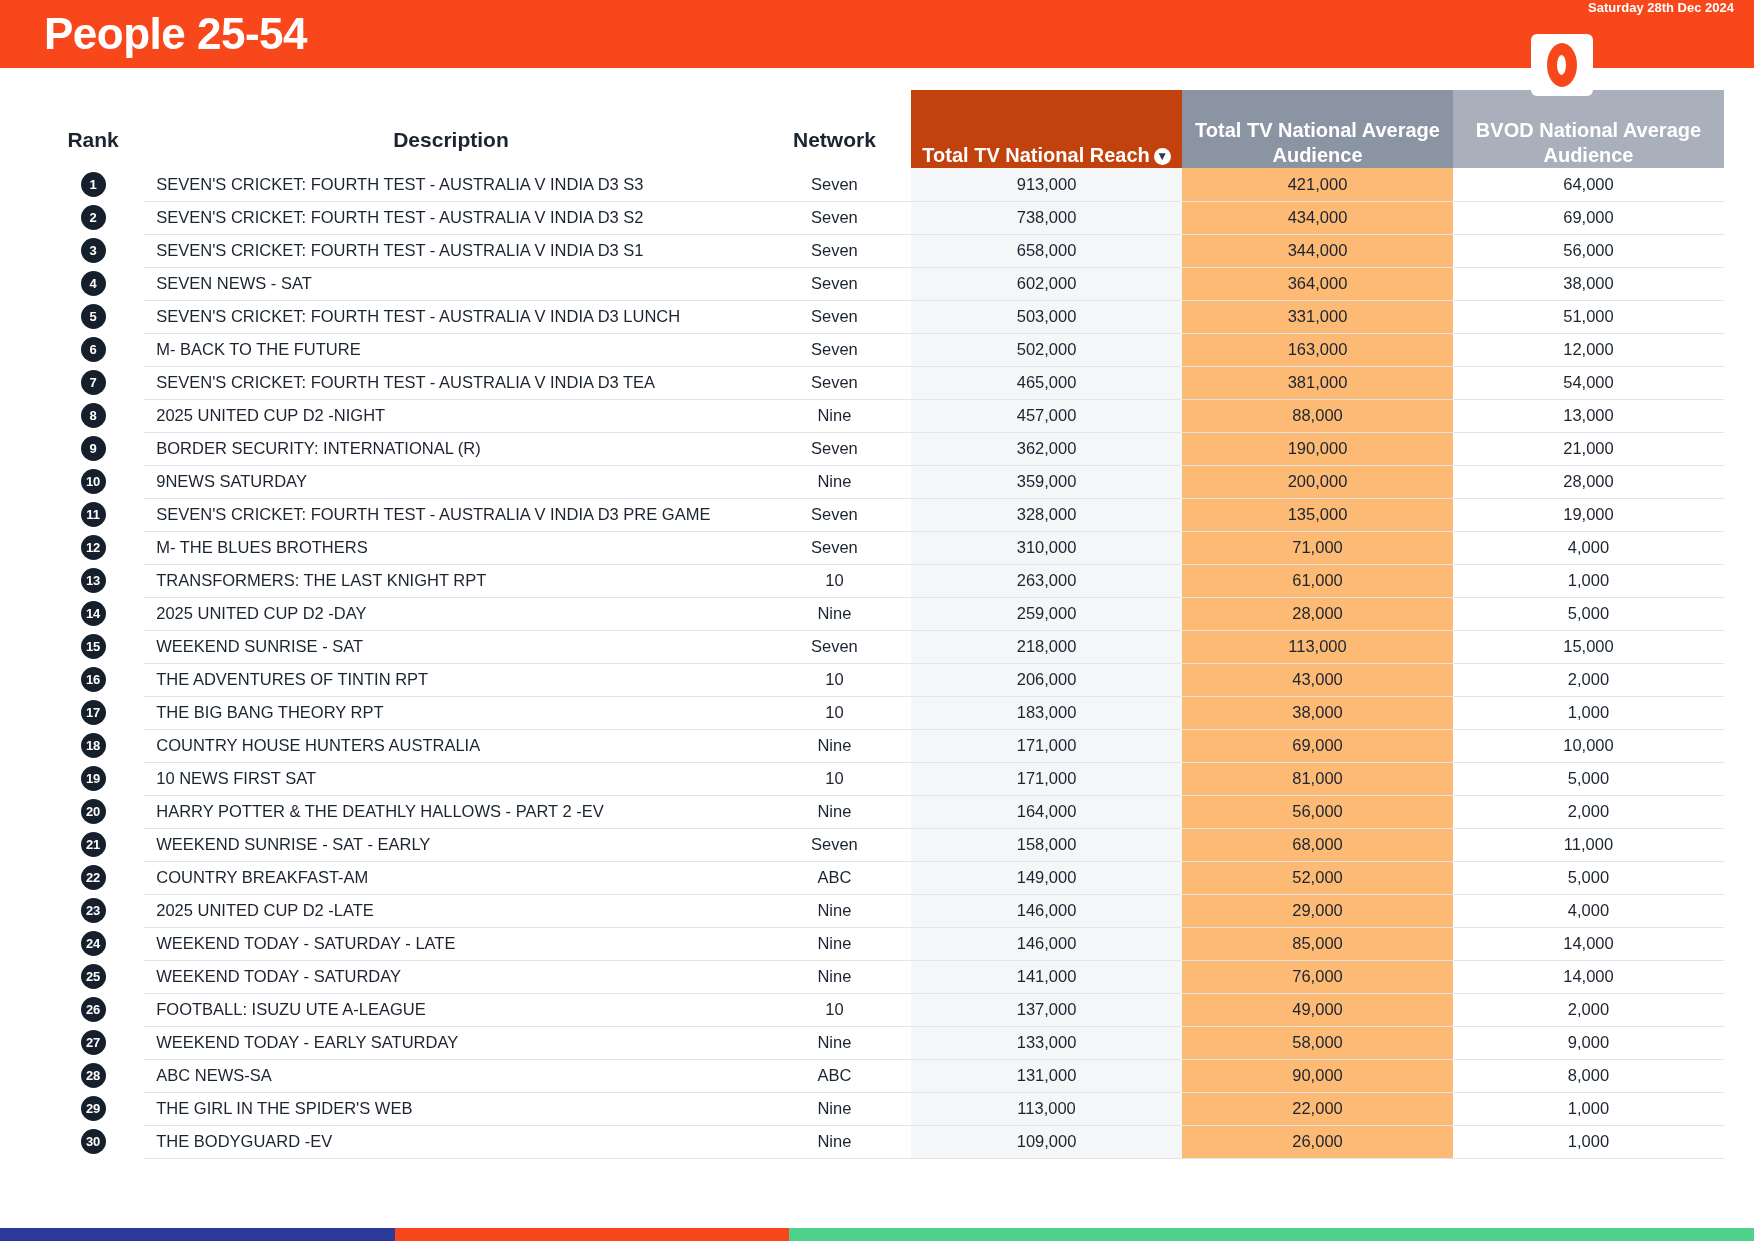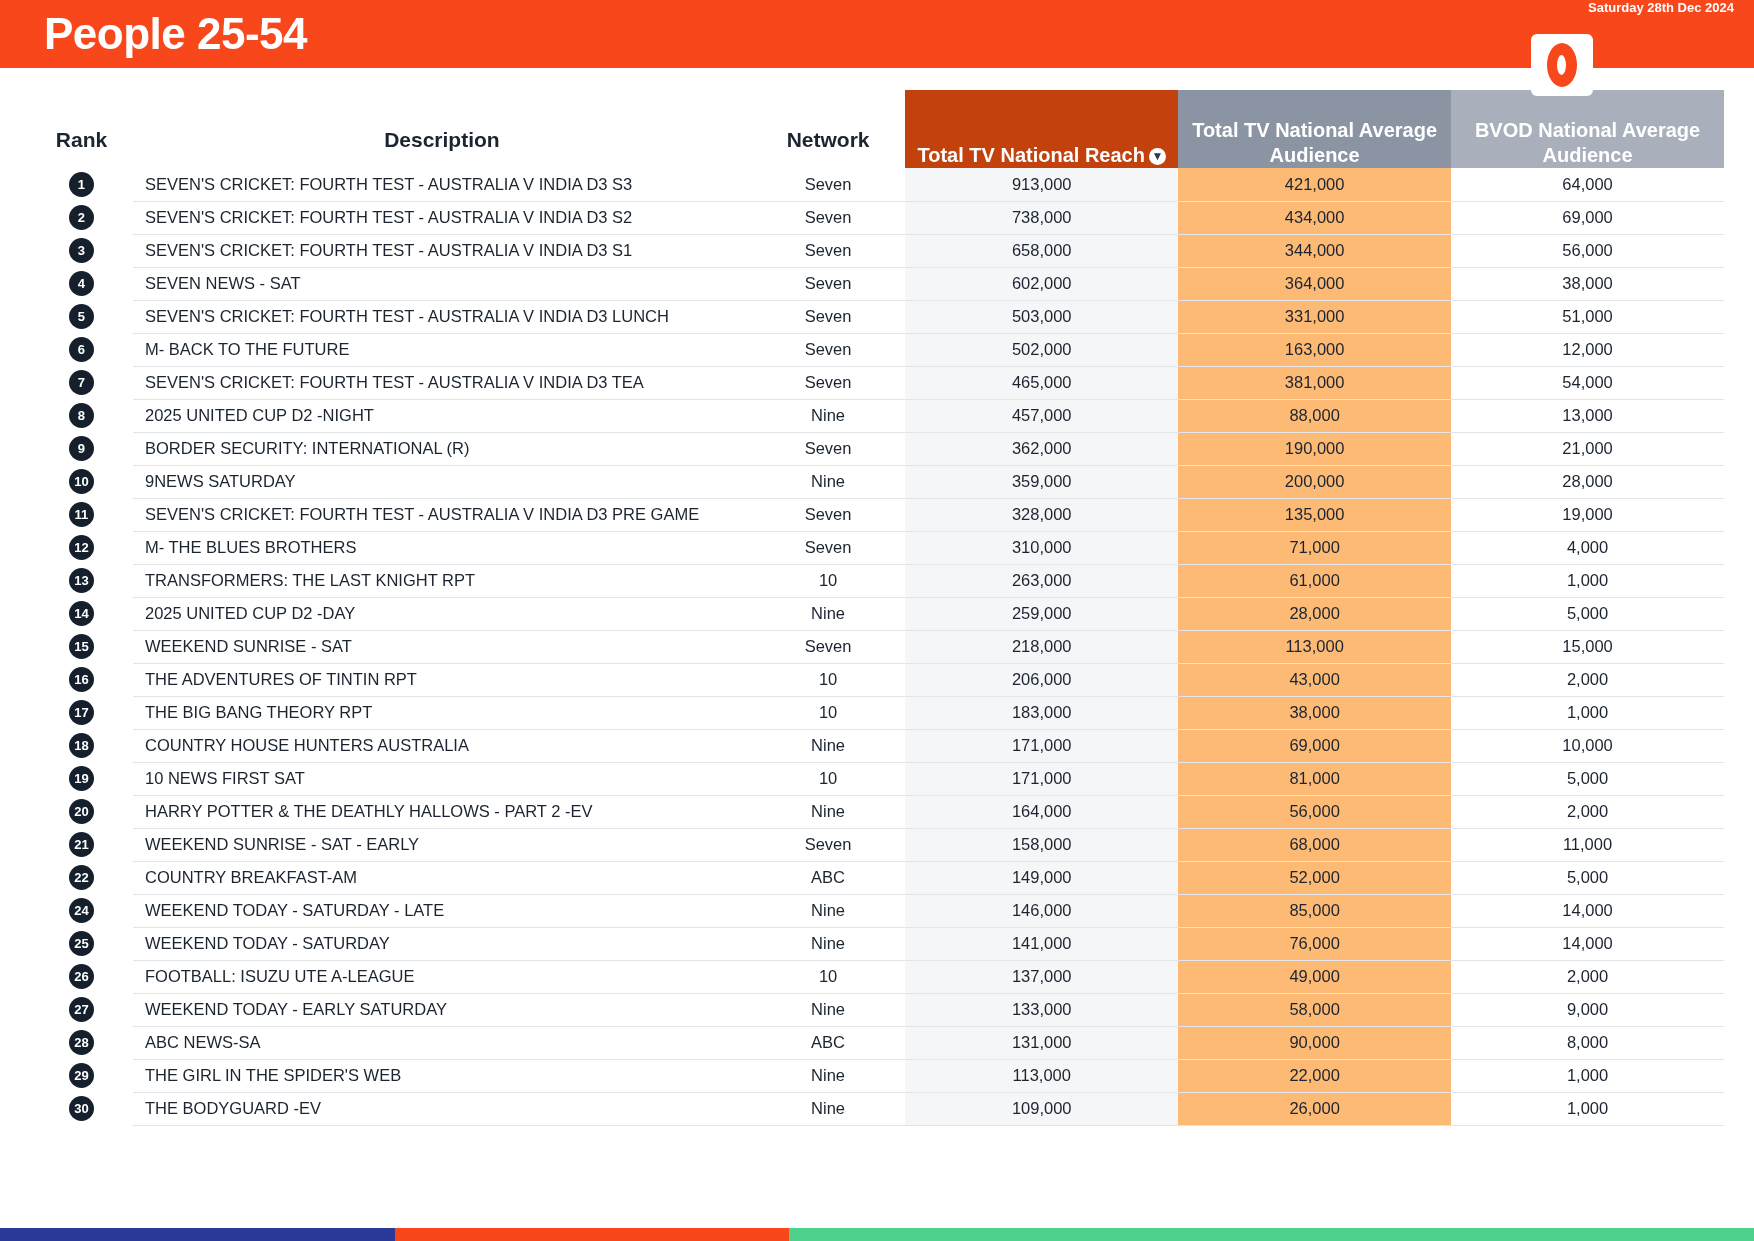--- a/index.html
+++ b/index.html
@@ -74,21 +74,21 @@
   .logo-glyph::after {
     content: "";
     width: 9px;
     height: 20px;
     border-radius: 50%;
     background: #ffffff;
   }
 
   
   .table-wrap {
-    padding: 22px 30px 0 30px;
+    padding: 22px 30px 0 42px;
     box-sizing: border-box;
   }
   table.rank-table {
     width: 100%;
     border-collapse: collapse;
     table-layout: fixed;
   }
   .col-rank      { width: 100px; }
   .col-desc      { width: 600px; }
   .col-network   { width: 150px; }
@@ -392,20 +392,28 @@
       </tr>
       <tr>
         <td class="rank-cell"><span class="rank-badge">22</span></td>
         <td class="desc-cell">COUNTRY BREAKFAST-AM</td>
         <td class="network-cell">ABC</td>
         <td class="metric-cell">149,000</td>
         <td class="metric-cell m2">52,000</td>
         <td class="metric-cell m3">5,000</td>
       </tr>
       <tr>
+        <td class="rank-cell"><span class="rank-badge">23</span></td>
+        <td class="desc-cell">2025 UNITED CUP D2 -LATE</td>
+        <td class="network-cell">Nine</td>
+        <td class="metric-cell">146,000</td>
+        <td class="metric-cell m2">29,000</td>
+        <td class="metric-cell m3">4,000</td>
+      </tr>
+      <tr>
         <td class="rank-cell"><span class="rank-badge">24</span></td>
         <td class="desc-cell">WEEKEND TODAY - SATURDAY - LATE</td>
         <td class="network-cell">Nine</td>
         <td class="metric-cell">146,000</td>
         <td class="metric-cell m2">85,000</td>
         <td class="metric-cell m3">14,000</td>
       </tr>
       <tr>
         <td class="rank-cell"><span class="rank-badge">25</span></td>
         <td class="desc-cell">WEEKEND TODAY - SATURDAY</td>

